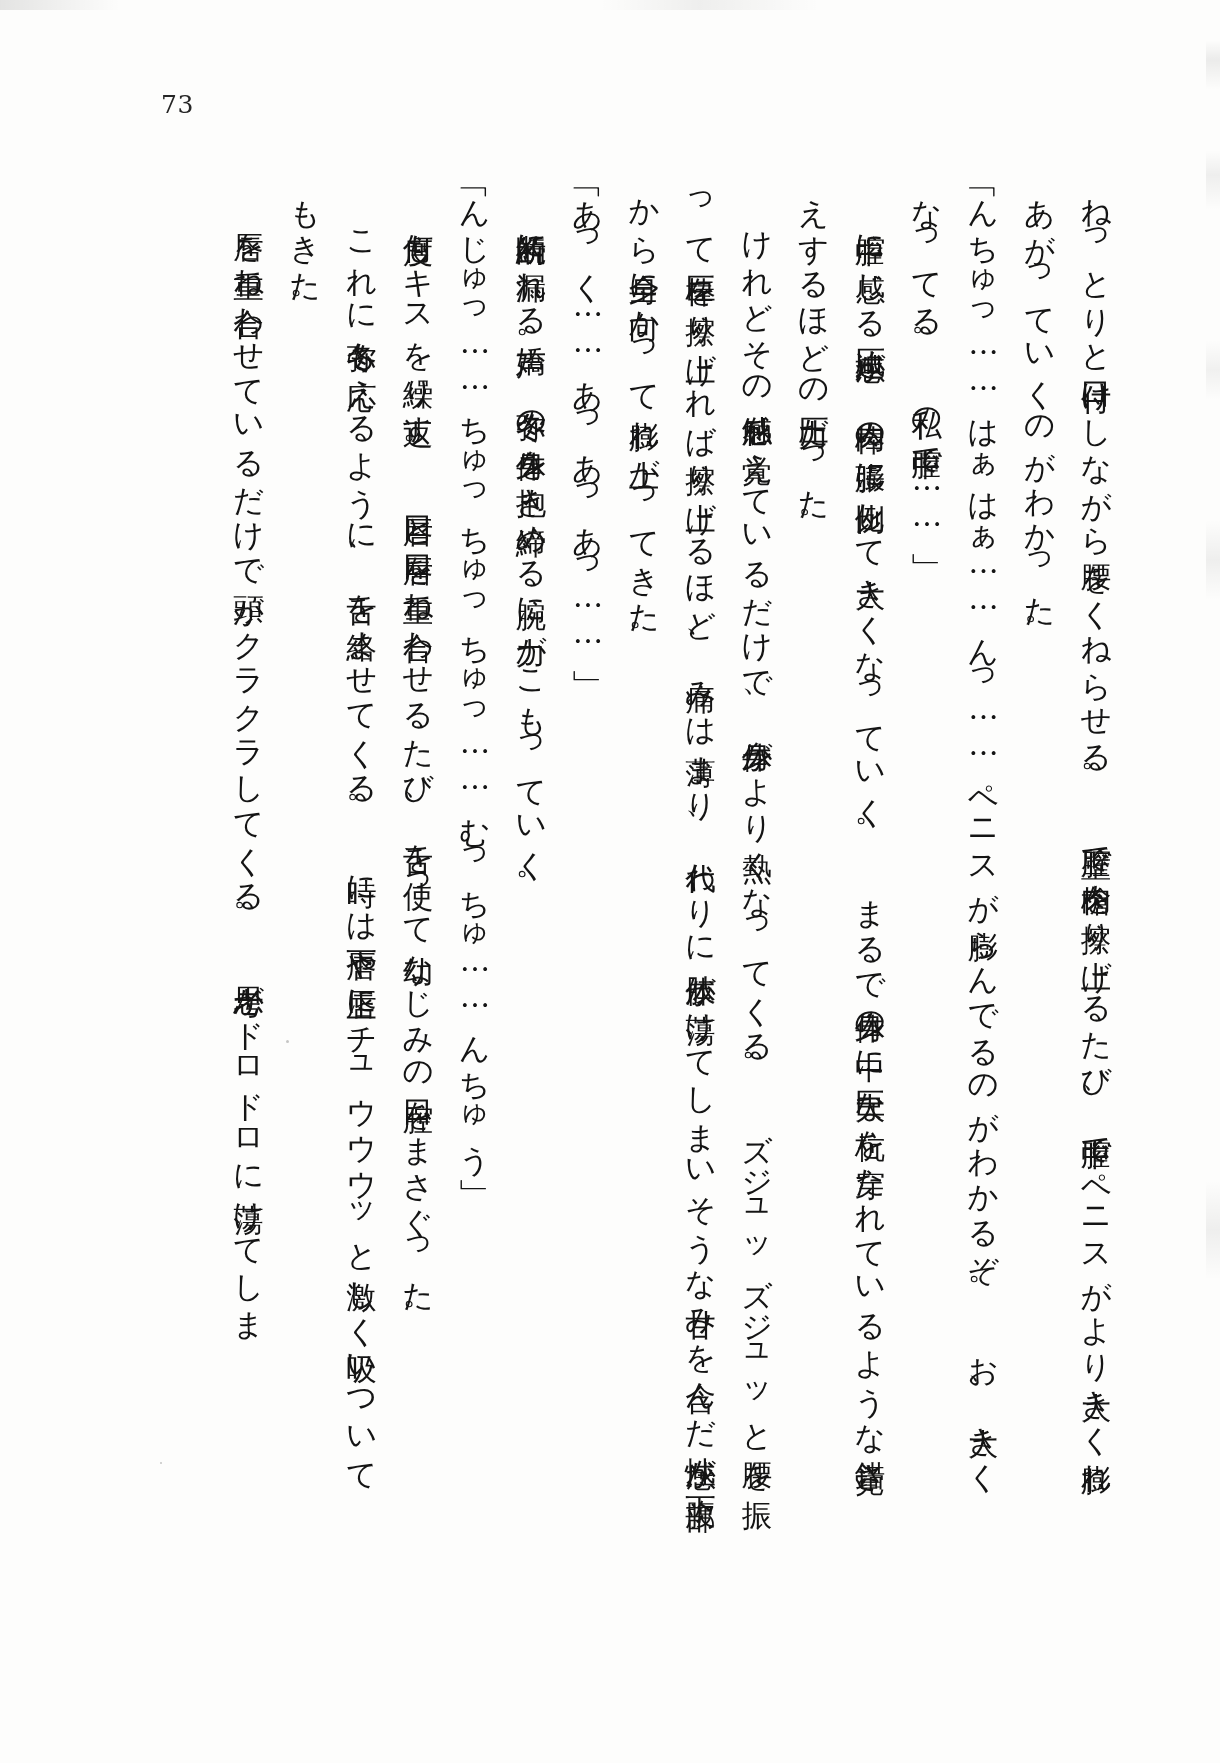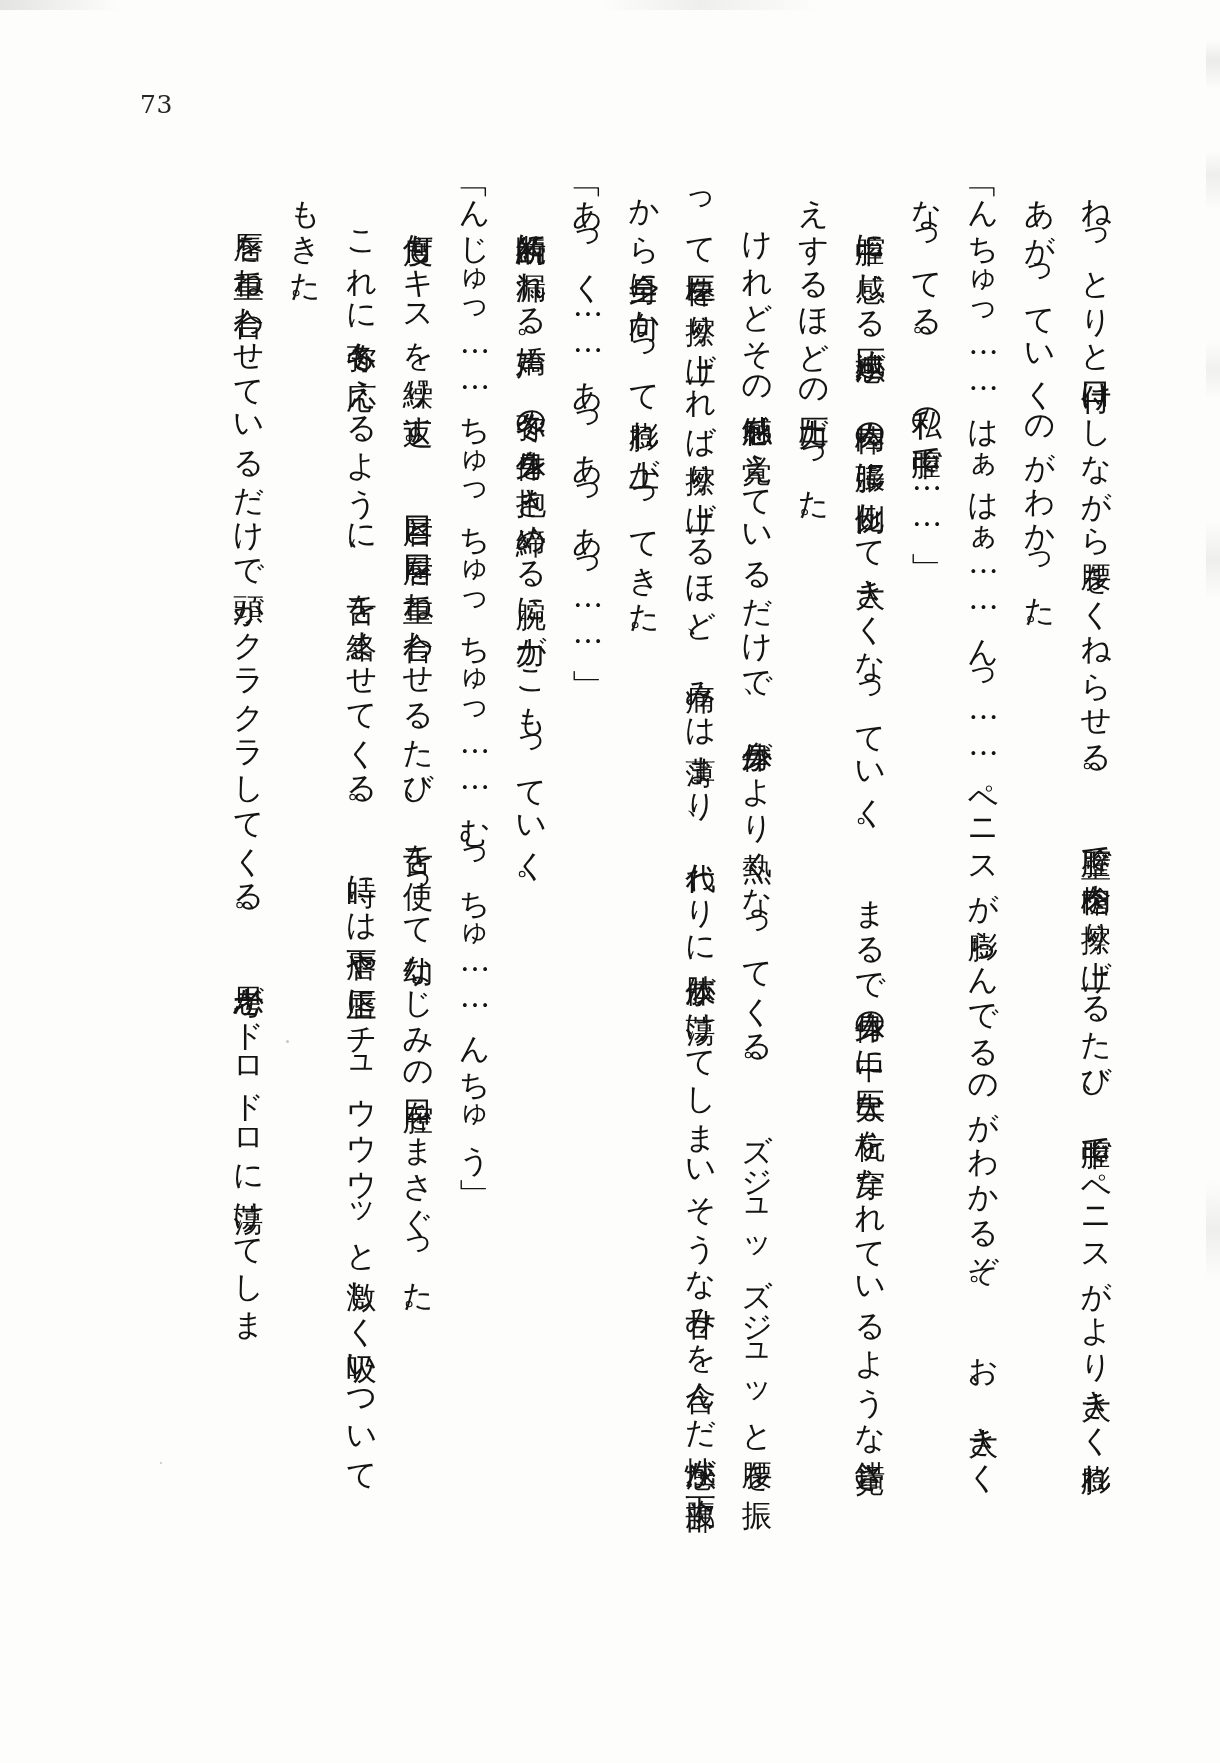--- a/index.html
+++ b/index.html
@@ -43,21 +43,21 @@
       rgba(0,0,0,0.05) 370px, rgba(0,0,0,0.0) 400px,
       rgba(0,0,0,0.0) 520px, rgba(0,0,0,0.06) 560px,
       rgba(0,0,0,0.0) 600px, rgba(0,0,0,0.0) 1180px,
       rgba(0,0,0,0.06) 1230px, rgba(0,0,0,0.0) 1280px,
       rgba(0,0,0,0.0) 1763px);
   }
 
   .folio {
     position: absolute;
     top: 90px;
-    left: 140px;
+    left: 161px;
     font-size: 25px;
     letter-spacing: 0.5px;
     color: #262626;
     font-family: "DejaVu Serif", "Liberation Serif", serif;
   }
 
   .body-text {
     position: absolute;
     top: 178px;
     left: 104px;

